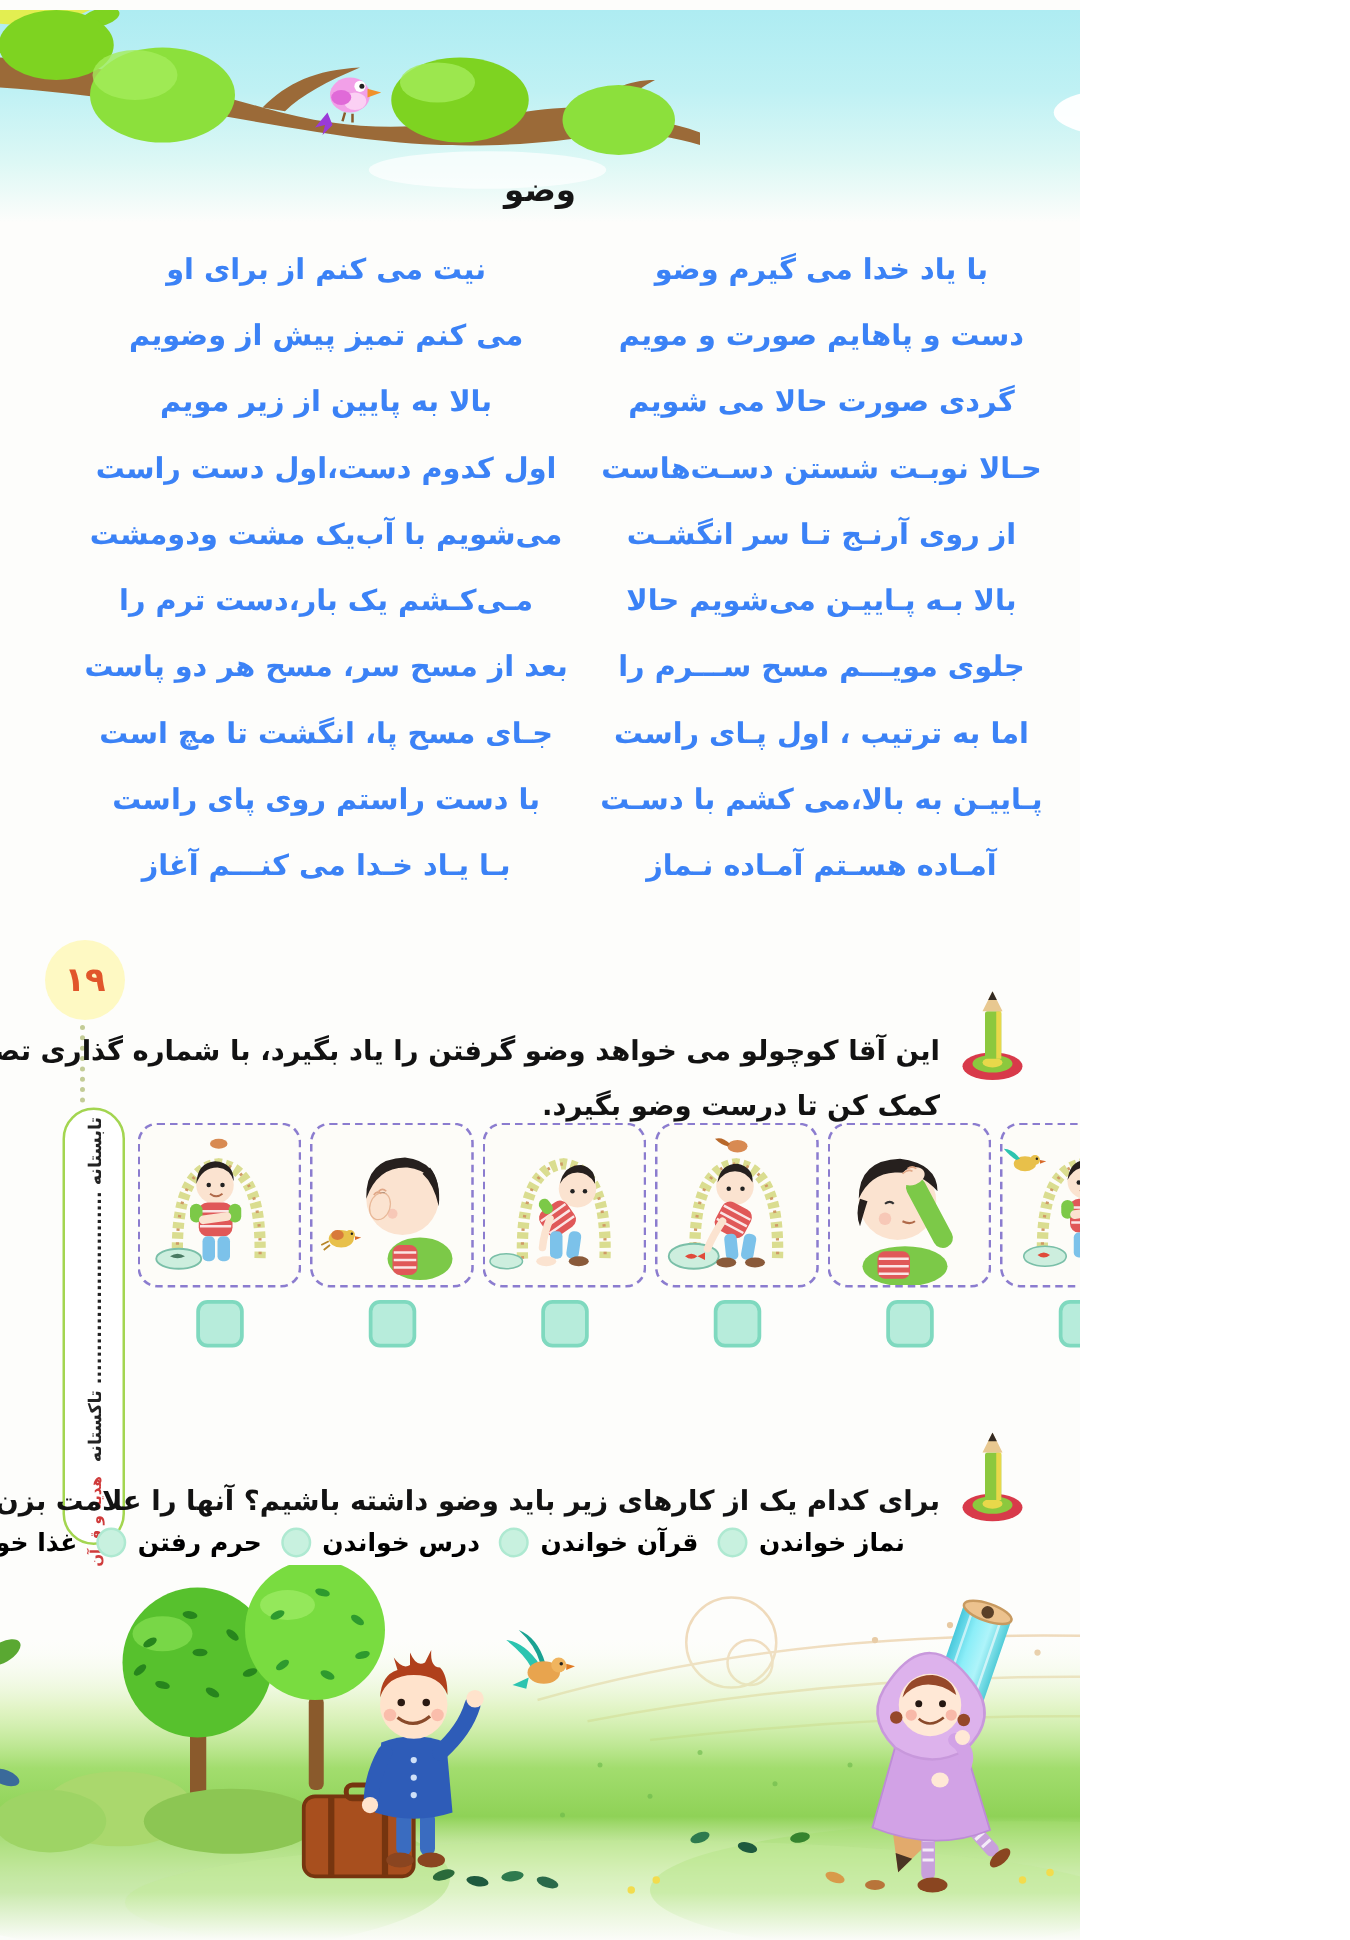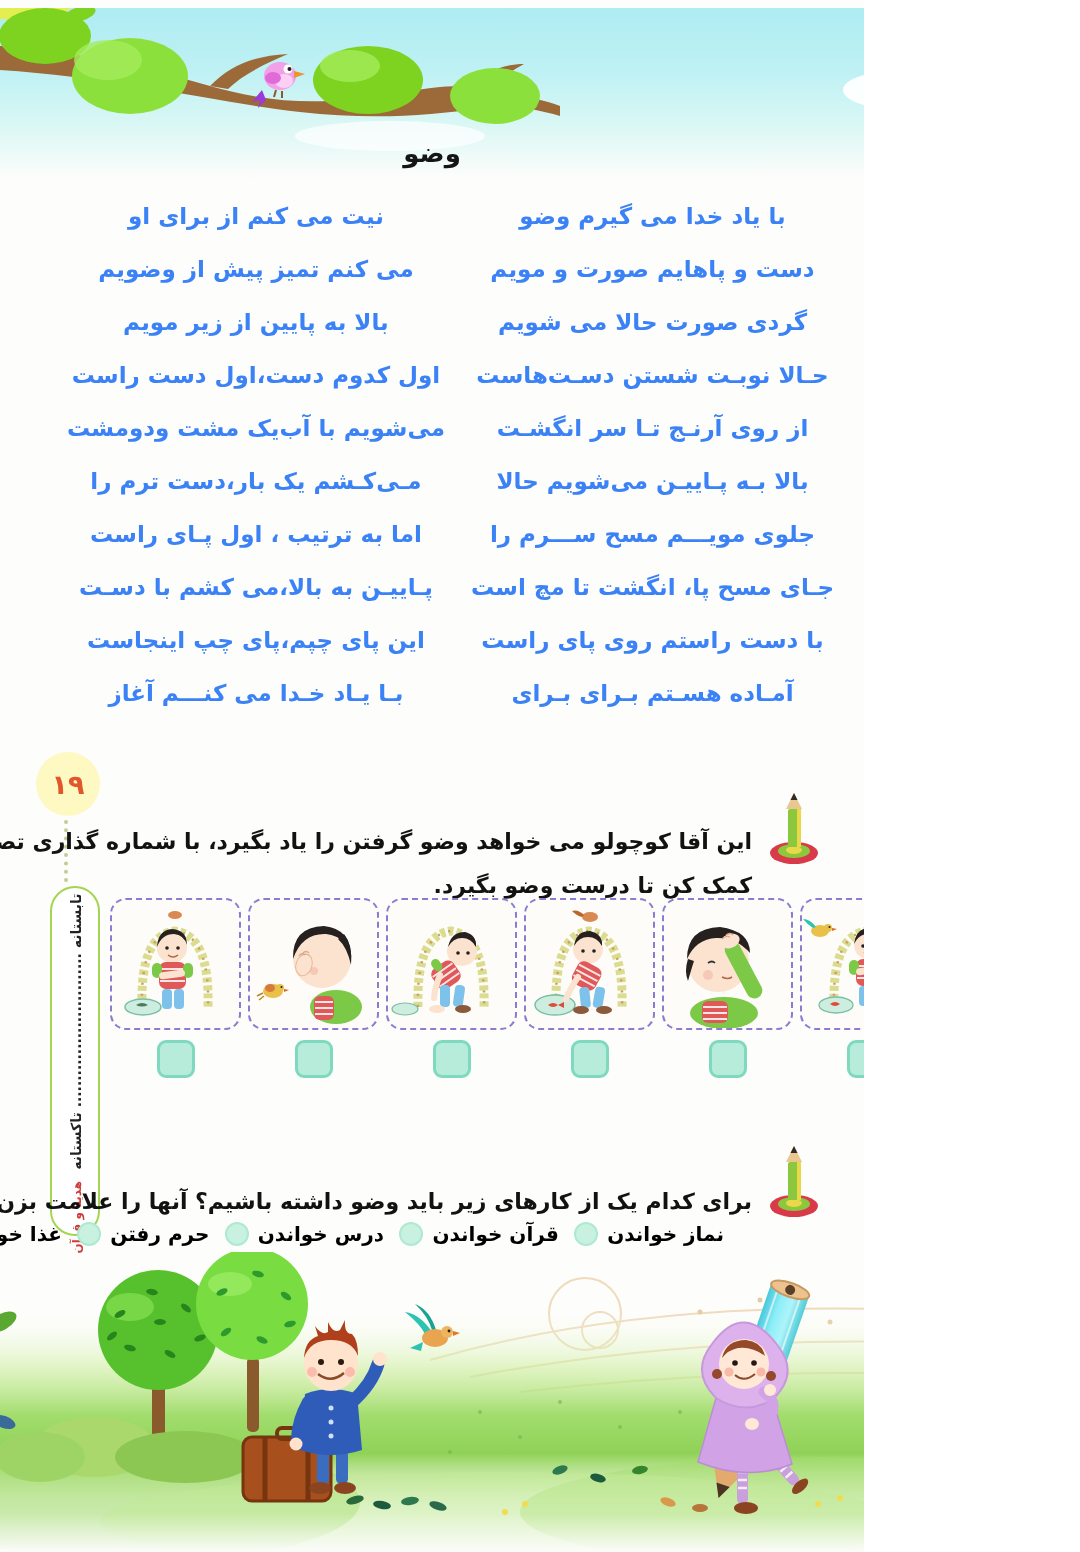--- a/index.html
+++ b/index.html
@@ -107,26 +107,26 @@
     <div class="cell">می کنم تمیز پیش از وضویم</div>
     <div class="cell">گردی صورت حالا می شویم</div>
     <div class="cell">بالا به پایین از زیر مویم</div>
     <div class="cell">حـالا نوبـت شستن دسـت‌هاست</div>
     <div class="cell">اول کدوم دست،اول دست راست</div>
     <div class="cell">از روی آرنـج تـا سر انگشـت</div>
     <div class="cell">می‌شویم با آب‌یک مشت ودومشت</div>
     <div class="cell">بالا بـه پـاییـن می‌شویم حالا</div>
     <div class="cell">مـی‌کـشم یک بار،دست ترم را</div>
     <div class="cell">جلوی مویـــم مسح ســـرم را</div>
+    <div class="cell">بعد از مسح سر، مسح هر دو پاست</div>
     <div class="cell">اما به ترتیب ، اول پـای راست</div>
     <div class="cell">جـای مسح پا، انگشت تا مچ است</div>
     <div class="cell">پـاییـن به بالا،می کشم با دسـت</div>
     <div class="cell">با دست راستم روی پای راست</div>
-    <div class="cell">این پای چپم،پای چپ اینجاست</div>
-    <div class="cell">آمـاده هسـتم بـرای بـرای</div>
+    <div class="cell">آمـاده هسـتم آمـاده نـماز</div>
     <div class="cell">بـا یـاد خـدا می کنـــم آغاز</div>
   </div>
 
   <div class="page-num">۱۹</div>
   <div class="dotted-link"></div>
   <div class="side-pill">
     <div class="side-rotor">
       <span class="side-black">تابستانه ............................. تاکستانه</span>
       <span class="side-red">هدیه و قرآن</span>
     </div>

